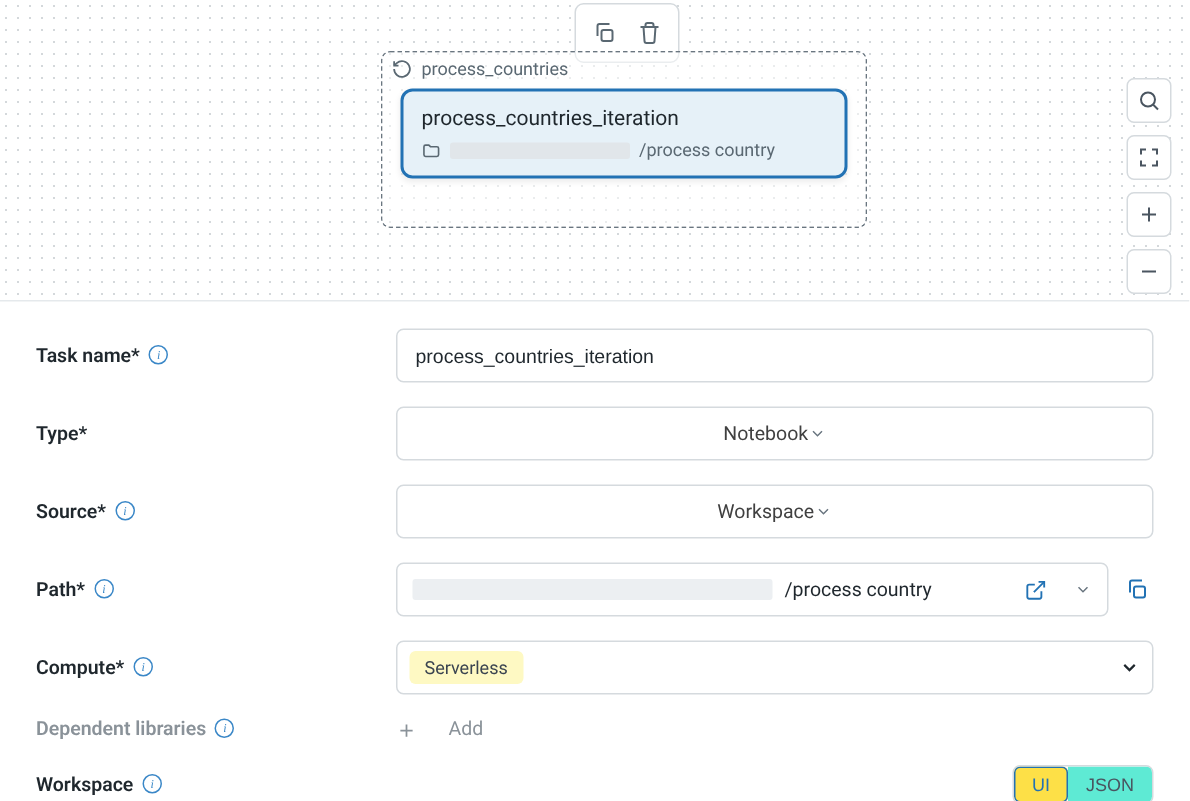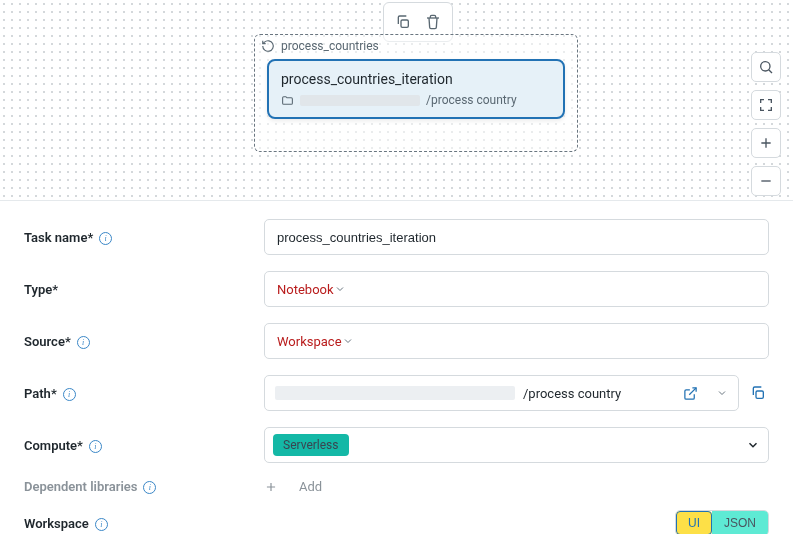--- a/index.html
+++ b/index.html
@@ -21,39 +21,39 @@
 .redact { display: inline-block; width: 120px; height: 11px; background: #e1e6ea; border-radius: 2px; }
 
 .add-task-btn { position: absolute; top: 136px; left: 345px; background: #2272b4; color: #fff; border: none; border-radius: 999px; padding: 10px 18px; font-size: 14px; font-weight: 500; display: flex; align-items: center; gap: 8px; cursor: pointer; }
 .add-task-btn svg { width: 14px; height: 14px; }
 
 .canvas-controls { position: absolute; top: 52px; right: 12px; display: flex; flex-direction: column; gap: 8px; }
 .canvas-controls button { width: 30px; height: 30px; border: 1px solid #d5dade; background: #fff; border-radius: 5px; cursor: pointer; display: flex; align-items: center; justify-content: center; color: #4a5560; }
 
 .form-area { padding: 18px 24px 0 24px; border-top: 1px solid #e5e9ec; }
 .form-row { display: flex; align-items: center; margin-bottom: 16px; }
-.form-label { width: 240px; font-size: 13px; color: #1f272d; font-weight: 600; display: flex; align-items: flex-end; gap: 6px; }
+.form-label { width: 240px; font-size: 13px; color: #1f272d; font-weight: 600; display: flex; align-items: flex-start; gap: 6px; }
 .form-label.muted { color: #8a9299; font-weight: 600; }
 .form-label .info { width: 13px; height: 13px; border: 1px solid #3a87c7; border-radius: 50%; display: inline-flex; align-items: center; justify-content: center; font-size: 8px; color: #3a87c7; font-weight: normal; font-family: Georgia, serif; font-style: italic; }
 .form-control { flex: 1; }
 
 .text-input { width: 100%; height: 36px; border: 1px solid #d5dade; border-radius: 5px; padding: 0 12px; font-size: 13px; color: #1f272d; background: #fff; }
-.select-input { width: 100%; height: 36px; border: 1px solid #d5dade; border-radius: 5px; padding: 0 12px; font-size: 13px; color: #b91c1c; background: #fff; display: flex; align-items: center; justify-content: flex-start; cursor: pointer; }
+.select-input { width: 100%; height: 36px; border: 1px solid #d5dade; border-radius: 5px; padding: 0 12px; font-size: 13px; color: #404040; background: #fff; display: flex; align-items: center; justify-content: center; cursor: pointer; }
 .select-input .chev { color: #6a7680; }
 
 .path-row { display: flex; align-items: center; gap: 8px; }
 .path-box { flex: 1; height: 36px; border: 1px solid #d5dade; border-radius: 5px; padding: 0 10px; display: flex; align-items: center; gap: 8px; background: #fff; }
 .path-box .redact2 { width: 240px; height: 14px; background: #eceff2; border-radius: 2px; }
 .path-box .path-text { color: #1f272d; font-size: 13px; }
 .path-box .external { margin-left: auto; color: #2272b4; display: flex; align-items: center; }
 .path-box .chev { color: #6a7680; margin-left: 10px; }
 .copy-btn { width: 22px; height: 22px; display: flex; align-items: center; justify-content: center; color: #2272b4; cursor: pointer; }
 
 .compute-box { width: 100%; height: 36px; border: 1px solid #d5dade; border-radius: 5px; padding: 0 8px; display: flex; align-items: center; justify-content: space-between; background: #fff; cursor: pointer; }
-.chip { background: #14b8a6; border-radius: 4px; padding: 4px 10px; font-size: 12px; color: #3a4450; }
+.chip { background: #fef9c3; border-radius: 4px; padding: 4px 10px; font-size: 12px; color: #3a4450; }
 
 .add-link { color: #8a9299; font-size: 13px; display: flex; align-items: center; gap: 21px; cursor: pointer; }
 .add-link svg { width: 14px; height: 14px; }
 
 .params-header { display: flex; align-items: center; justify-content: space-between; margin-bottom: 12px; }
 .toggle-group { display: flex; border: 1px solid #d5dade; border-radius: 5px; overflow: hidden; }
 .toggle-group button { border: none; background: #5eead4; padding: 5px 12px; font-size: 12px; cursor: pointer; color: #4a5560; }
 .toggle-group button.active { background: #fde047; color: #2272b4; outline: 1.5px solid #2272b4; outline-offset: -1.5px; border-radius: 4px; font-weight: 500; }
 
 svg { display: block; }

